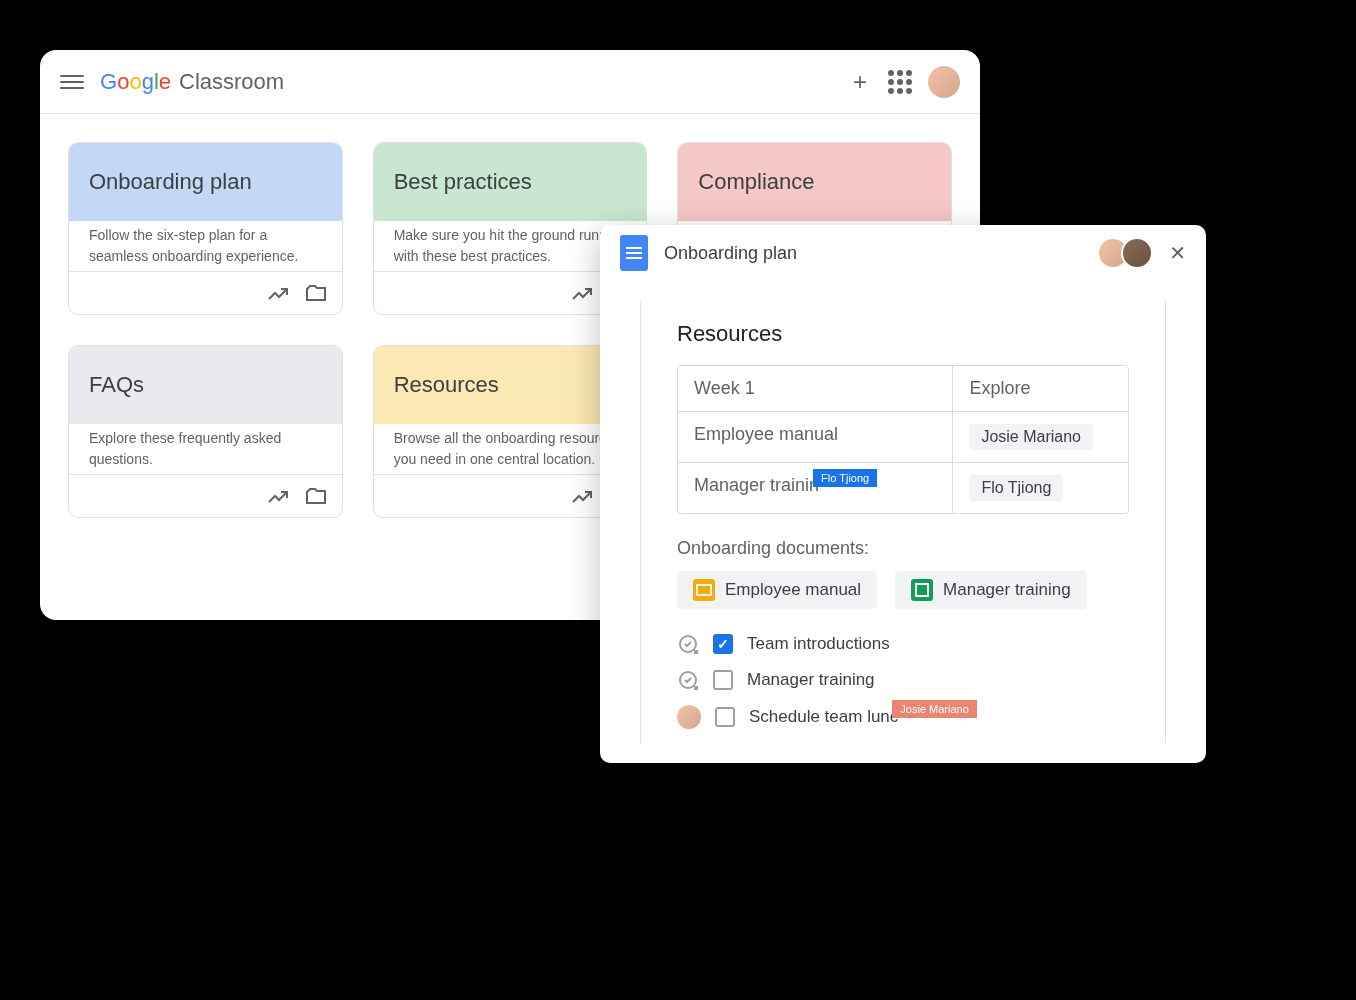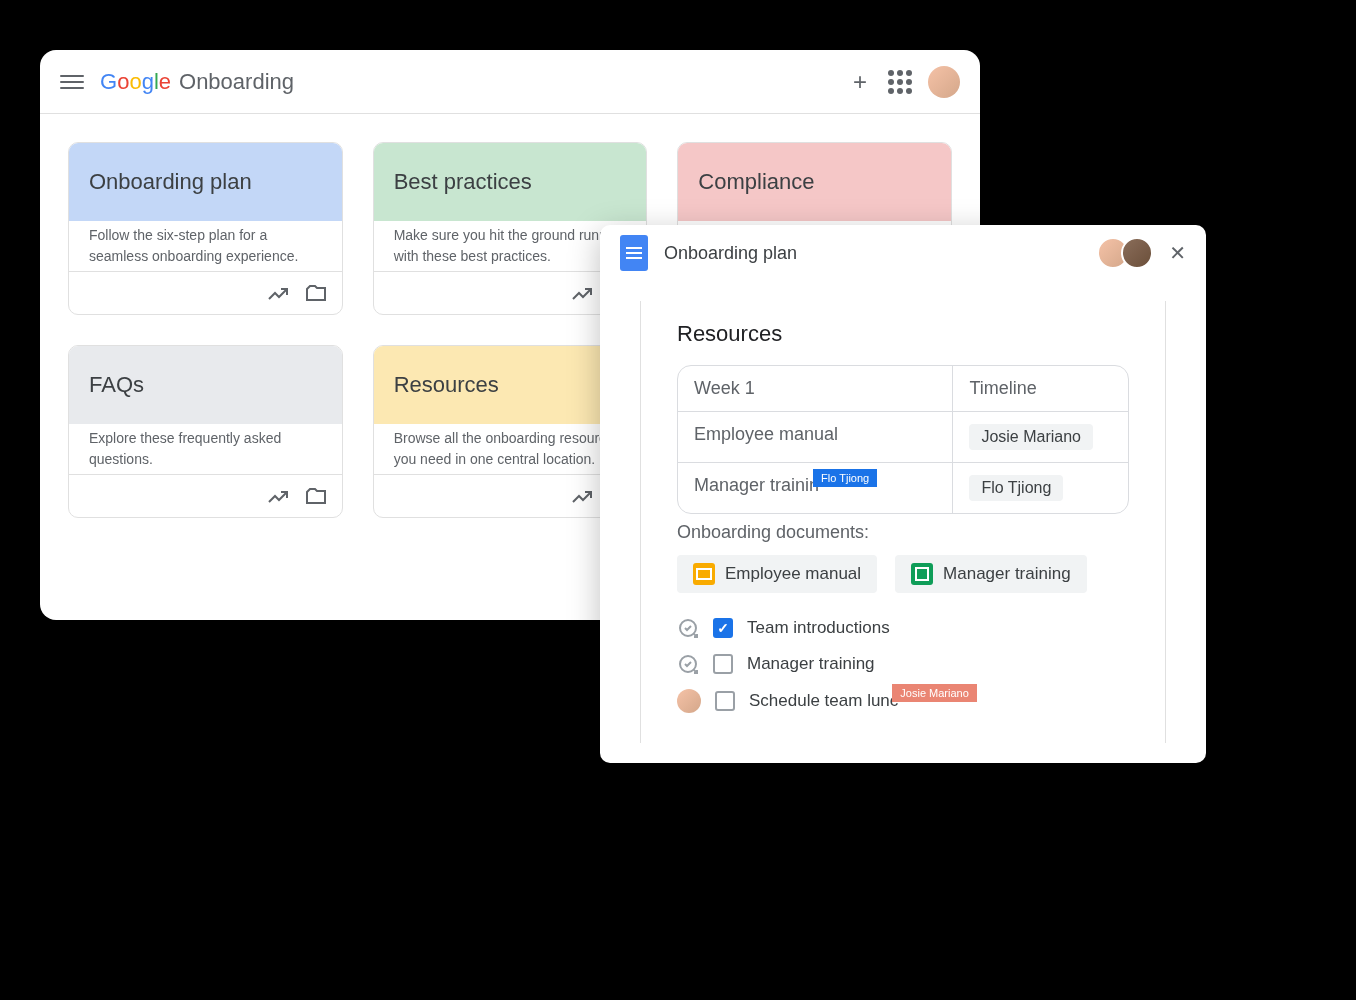--- a/index.html
+++ b/index.html
@@ -180,22 +180,22 @@
       background: #fff;
     }
     .timeline-title {
       font-size: 22px;
       color: #202124;
       margin-bottom: 18px;
       font-weight: 500;
     }
     .timeline-table {
       border: 1px solid #dadce0;
-      border-radius: 14px;
-      margin-bottom: 8px;
+      border-radius: 4px;
+      margin-bottom: 24px;
     }
     .timeline-row {
       display: flex;
       border-bottom: 1px solid #dadce0;
     }
     .timeline-row:last-child { border-bottom: none; }
     .timeline-cell {
       padding: 12px 16px;
       font-size: 18px;
       color: #5f6368;
@@ -313,21 +313,21 @@
         <span></span>
     </div>
     <div class="google-logo">
       <span>G</span>
       <span>o</span>
       <span>o</span>
       <span>g</span>
       <span>l</span>
       <span>e</span>
     </div>
-    <div class="classroom-text">Onboarding</div>
+    <div class="classroom-text">Classroom</div>
     <div class="header-right">
       <div class="plus-icon">+</div>
       <div class="apps-icon">
         <span></span>
           <span></span>
           <span></span>
           <span></span>
           <span></span>
           <span></span>
           <span></span>
@@ -410,21 +410,21 @@
       <div class="av av2"></div>
     </div>
     <div class="close-icon">✕</div>
   </div>
   <div class="docs-body">
     <div class="docs-page">
       <div class="timeline-title">Resources</div>
       <div class="timeline-table">
         <div class="timeline-row">
           <div class="timeline-cell">Week 1</div>
-          <div class="timeline-cell">Timeline</div>
+          <div class="timeline-cell">Explore</div>
         </div>
         <div class="timeline-row">
           <div class="timeline-cell">Employee manual</div>
           <div class="timeline-cell"><span class="chip">Josie Mariano</span></div>
         </div>
         <div class="timeline-row">
           <div class="timeline-cell" style="position:relative;">
             <span>Manager trainin</span><span class="cursor-flag"><span class="flag-label flag-blue" style="left:-6px;">Flo Tjiong</span></span>
           </div>
           <div class="timeline-cell"><span class="chip">Flo Tjiong</span></div>

